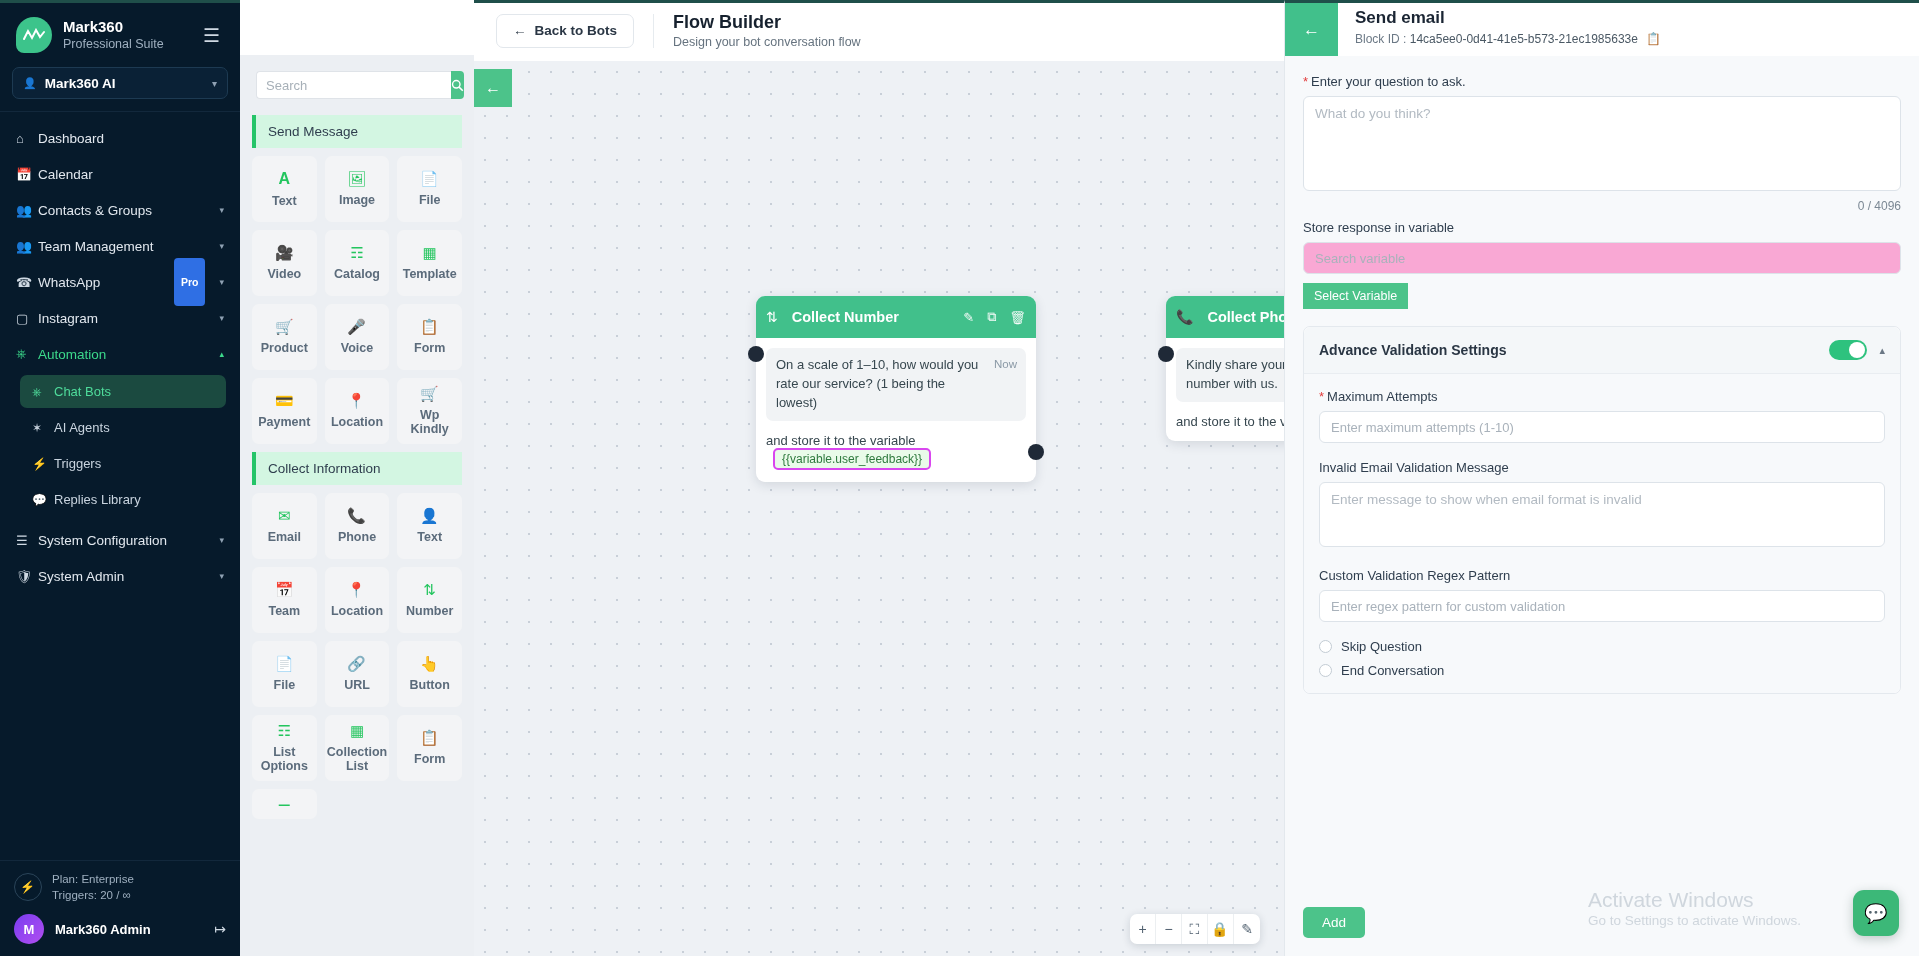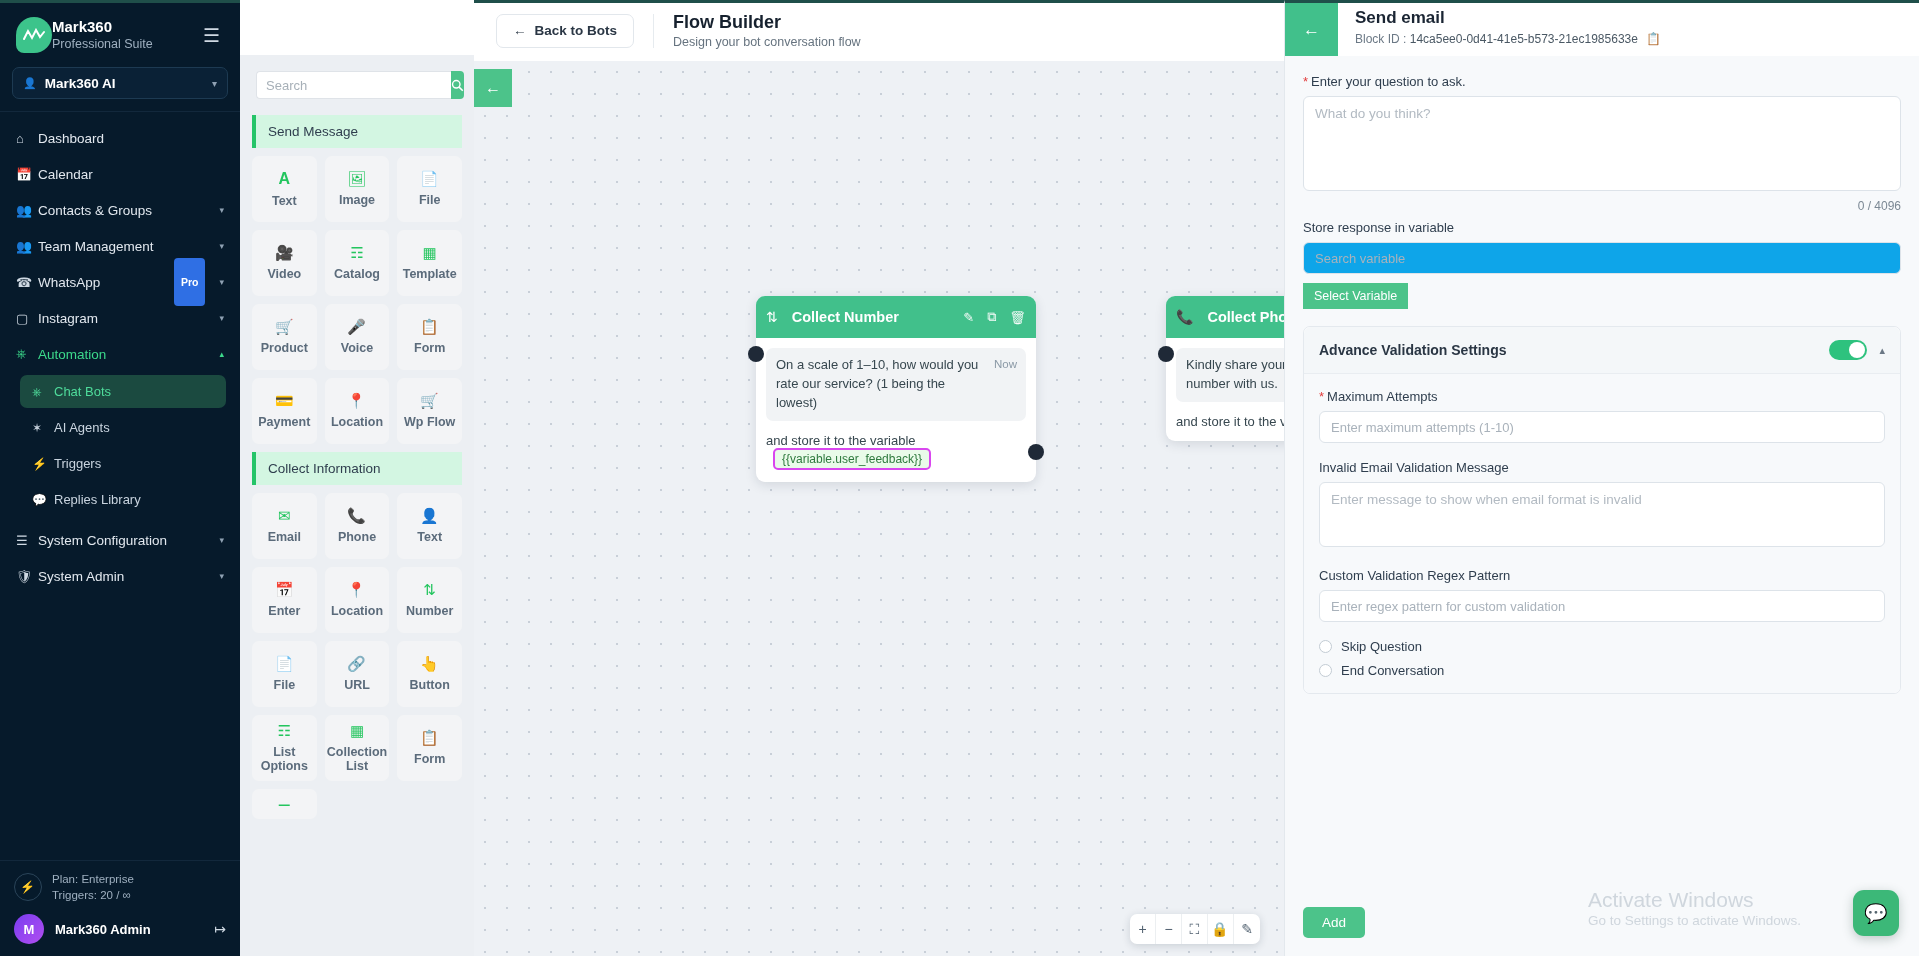--- a/index.html
+++ b/index.html
@@ -15,21 +15,21 @@
     width: 240px; flex: 0 0 240px; background: #061a2b; color: #dbe3ec;
     display: flex; flex-direction: column; height: 956px;
     border-top: 3px solid #1f4f4a;
   }
   .brand { display: flex; align-items: center; padding: 14px 16px 10px 16px; }
   .brand-logo {
     width: 36px; height: 36px; border-radius: 50% 50% 50% 8px;
     background: #3cc48b; display: flex; align-items: center; justify-content: center;
     flex: 0 0 36px; color: #fff; font-size: 19px; font-weight: 700;
   }
-  .brand-text { flex: 1; }
+  .brand-text { margin-left: 11px; flex: 1; }
   .brand-title { font-size: 15px; font-weight: 700; color: #fff; line-height: 1.15; }
   .brand-sub { font-size: 12.5px; color: #9fb0c0; line-height: 1.3; }
   .hamburger { color: #cfd9e3; font-size: 19px; cursor: pointer; padding: 2px 4px; }
 
   .workspace-select {
     margin: 4px 12px 12px 12px; height: 32px; border: 1px solid #1d3methods; border: 1px solid #1d3a52;
     border-radius: 7px; display: flex; align-items: center; padding: 0 10px;
     background: #0a2136; cursor: pointer;
   }
   .ws-icon { font-size: 11px; color: #cfd9e3; margin-right: 8px; }
@@ -177,21 +177,21 @@
   .req { color: #e23c3c; margin-right: 3px; }
   .ta {
     width: 100%; border: 1px solid #dde3e9; border-radius: 6px; background: #fff;
     padding: 9px 11px; font-size: 13.5px; color: #37474f; resize: none;
     font-family: "Liberation Sans", sans-serif;
   }
   .ta::placeholder { color: #b2bac2; }
   .counter { text-align: right; font-size: 12px; color: #7b8894; margin-top: 4px; }
   .inp {
     width: 100%; height: 32px; border: 1px solid #dde3e9; border-radius: 6px;
-    background: #0ea5e9; padding: 0 11px; font-size: 13px; color: #37474f;
+    background: #f9a8d4; padding: 0 11px; font-size: 13px; color: #37474f;
     font-family: "Liberation Sans", sans-serif;
   }
   .inp::placeholder { color: #a9b2bb; }
   .btn-green {
     background: #4cc38a; color: #fff; border: none; border-radius: 0;
     padding: 6px 11px; font-size: 12.5px; cursor: pointer; margin-top: 9px;
     font-family: "Liberation Sans", sans-serif;
   }
 
   .acc { margin-top: 17px; border: 1px solid #e4e9ee; border-radius: 7px; background: #fff; }
@@ -396,41 +396,41 @@
         <div class="tile">
           <div class="tile-ico">💳</div>
           <div class="tile-lbl">Payment</div>
         </div>
         <div class="tile">
           <div class="tile-ico">📍</div>
           <div class="tile-lbl">Location</div>
         </div>
         <div class="tile">
           <div class="tile-ico">🛒</div>
-          <div class="tile-lbl">Wp Flow</div>
+          <div class="tile-lbl">Wp Kindly</div>
         </div>
       </div>
 
       <div class="group-head">Collect Information</div>
       <div class="tiles">
         <div class="tile">
           <div class="tile-ico">✉</div>
           <div class="tile-lbl">Email</div>
         </div>
         <div class="tile">
           <div class="tile-ico">📞</div>
           <div class="tile-lbl">Phone</div>
         </div>
         <div class="tile">
           <div class="tile-ico">👤</div>
           <div class="tile-lbl">Text</div>
         </div>
         <div class="tile">
           <div class="tile-ico">📅</div>
-          <div class="tile-lbl">Enter</div>
+          <div class="tile-lbl">Team</div>
         </div>
         <div class="tile">
           <div class="tile-ico">📍</div>
           <div class="tile-lbl">Location</div>
         </div>
         <div class="tile">
           <div class="tile-ico">⇅</div>
           <div class="tile-lbl">Number</div>
         </div>
         <div class="tile">

